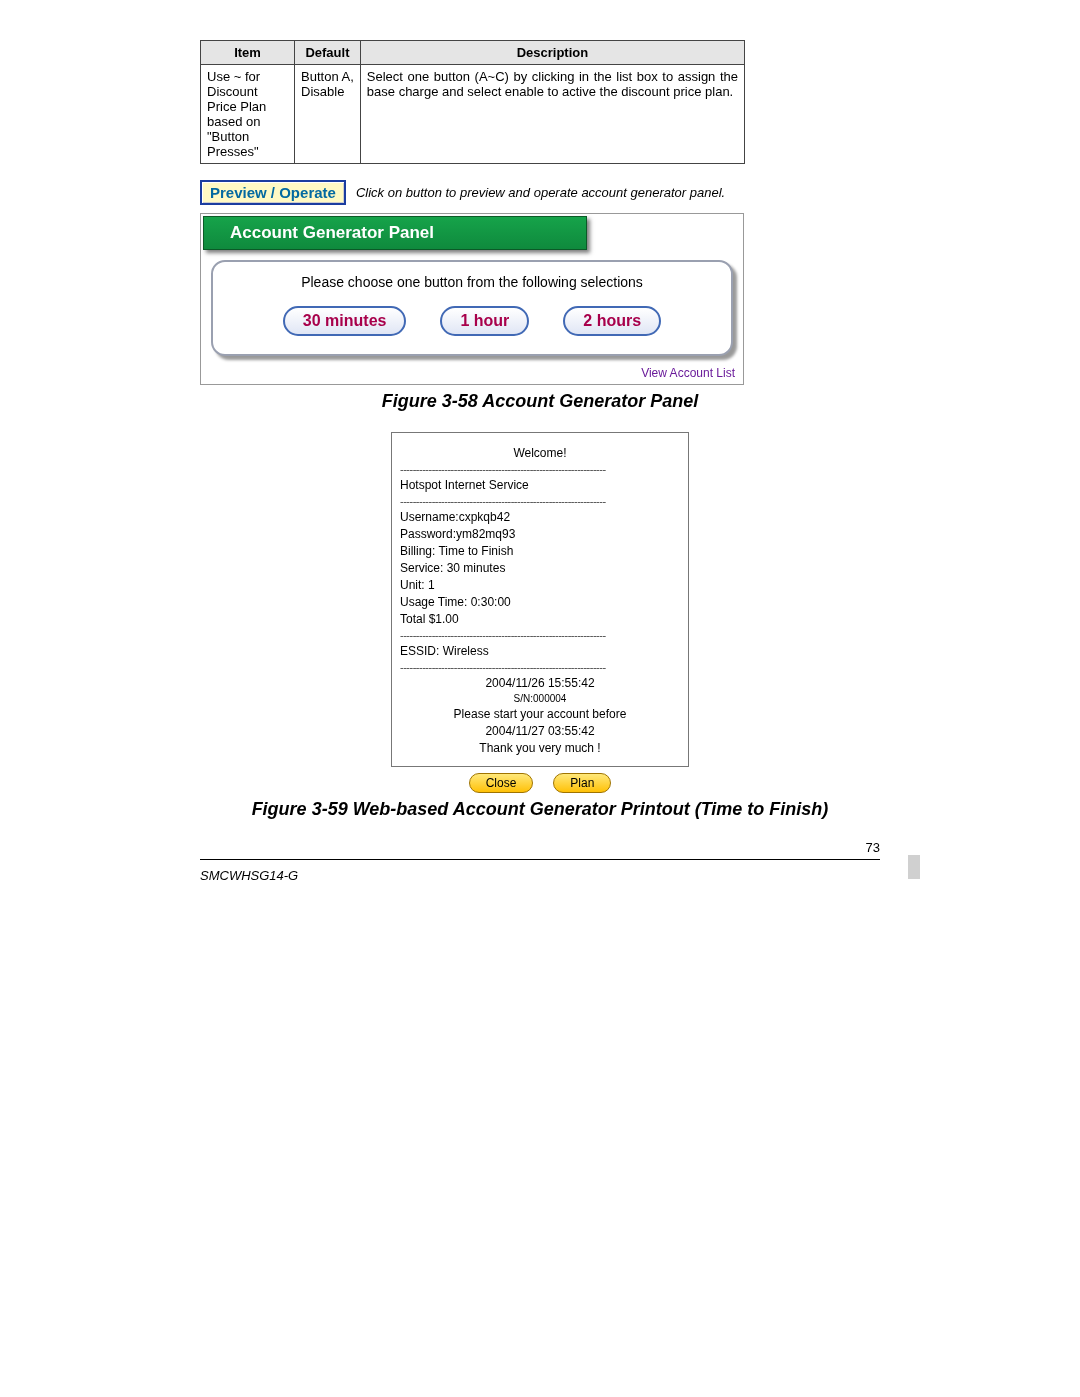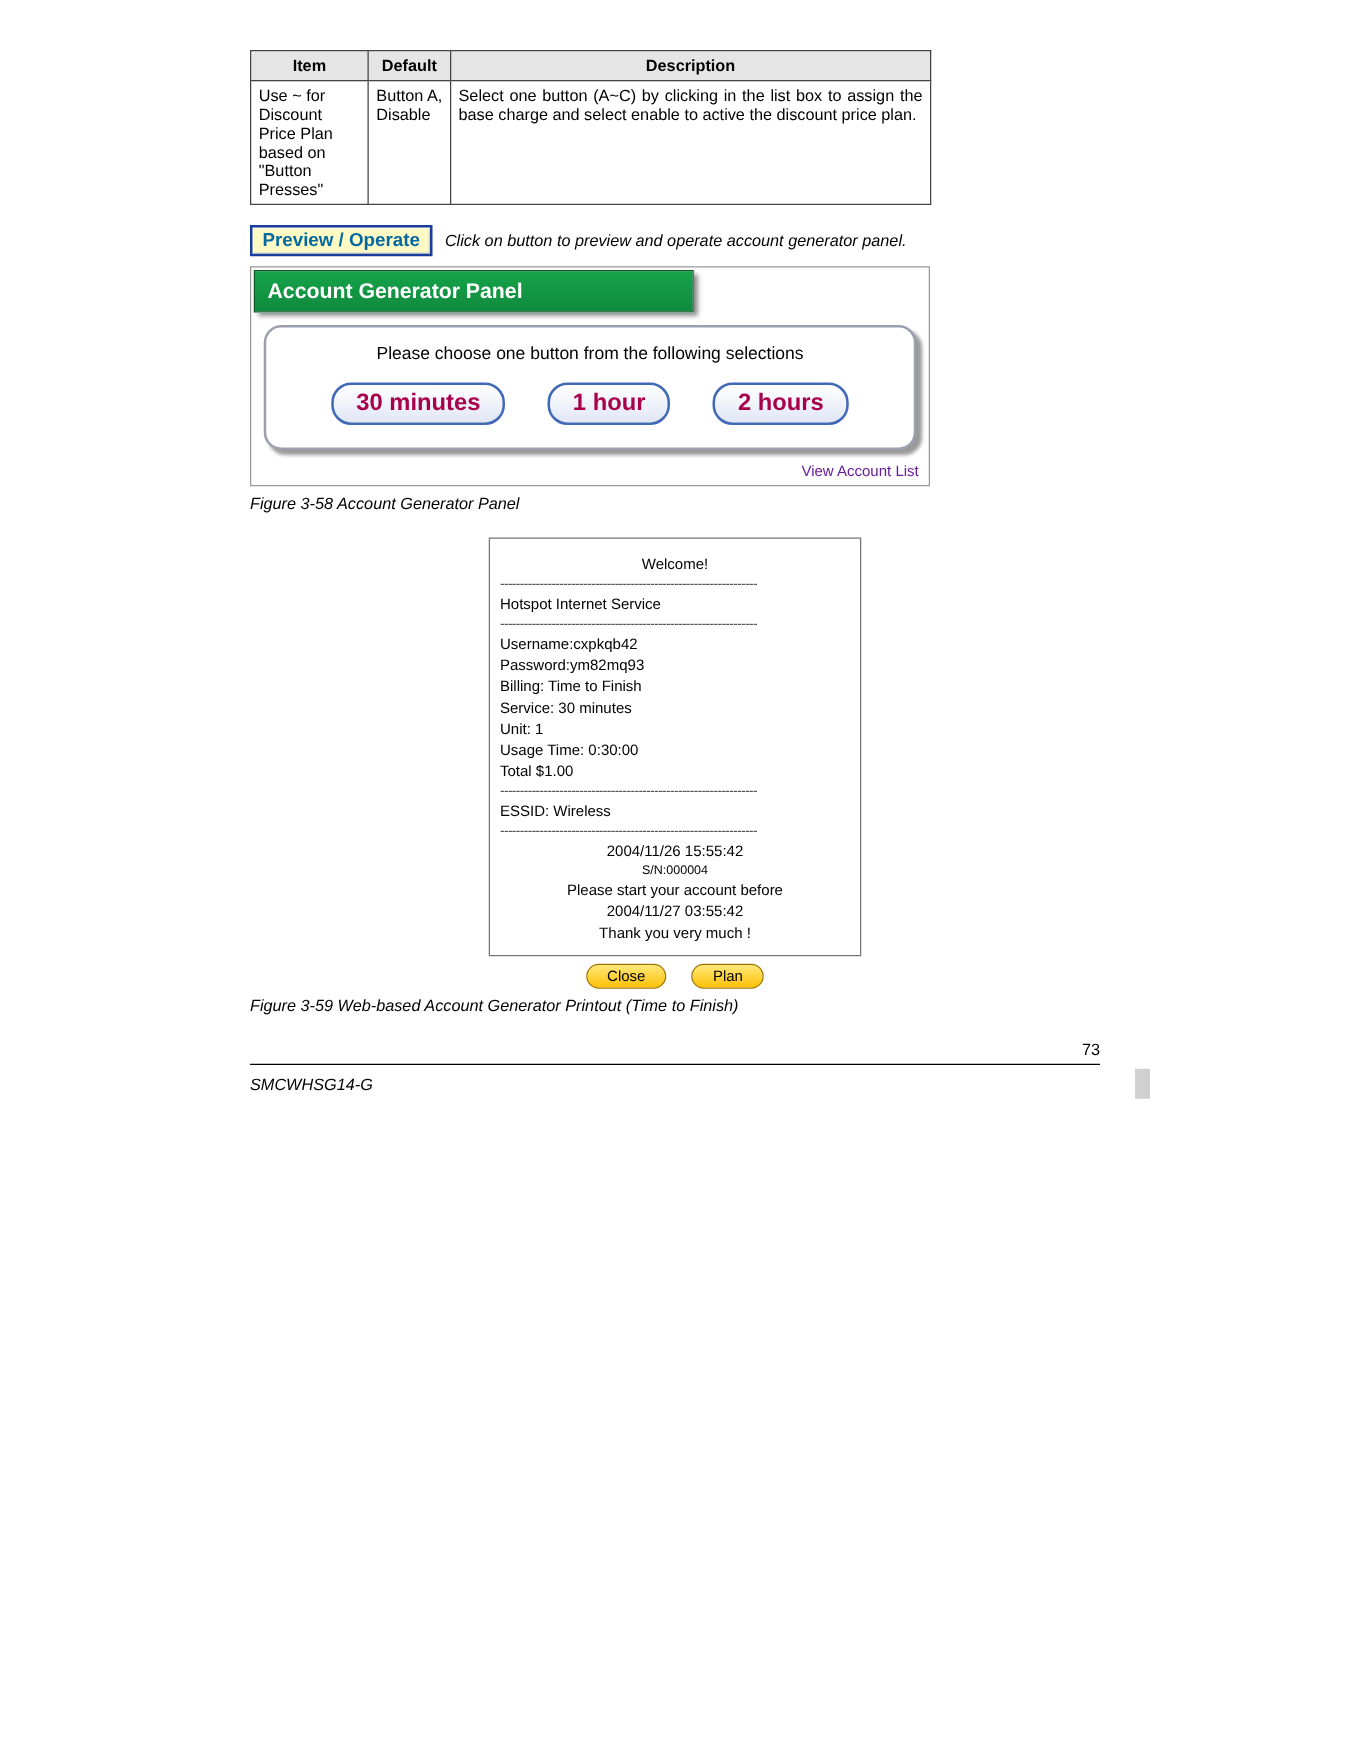--- a/index.html
+++ b/index.html
@@ -58,21 +58,21 @@
     border: 1px solid #999;
     width: 542px;
     margin-top: 8px;
     padding-bottom: 2px;
   }
   .gen-title-bar {
     background: linear-gradient(#16a34a,#0f8a3d);
     color: #fff;
     font-size: 17px;
     font-weight: bold;
-    padding: 6px 10px;
+    padding: 6px 26px;
     width: 330px;
     border: 1px solid #0b5a27;
     box-shadow: 3px 3px 4px rgba(0,0,0,.5);
     margin: 2px 0 10px 2px;
   }
   .gen-body {
     margin: 0 10px 6px 10px;
     border: 2px solid #9aa0b0;
     border-radius: 14px;
     box-shadow: 4px 4px 3px rgba(0,0,0,.4);
@@ -90,34 +90,35 @@
     gap: 34px;
   }
   .pill-btn {
     display: inline-block;
     padding: 4px 18px;
     border: 2px solid #4169b5;
     border-radius: 16px;
     background: linear-gradient(#ffffff,#e0e6f5);
     color: #a8004b;
     font-weight: bold;
-    font-size: 19px;
+    font-size: 16px;
   }
   .view-list {
     text-align: right;
     color: #6a1b9a;
     font-size: 12px;
     padding: 4px 8px 2px 0;
   }
 
   .fig-caption {
-    text-align: left;
+    text-align: center;
     font-style: italic;
-    font-size: 13px;
+    font-size: 18px;
     margin: 6px 0 20px;
+    font-weight: bold;
   }
 
   
   .ticket-outer { text-align: center; }
   .ticket {
     display: inline-block;
     border: 1px solid #777;
     width: 280px;
     padding: 10px 8px 8px;
     text-align: left;

